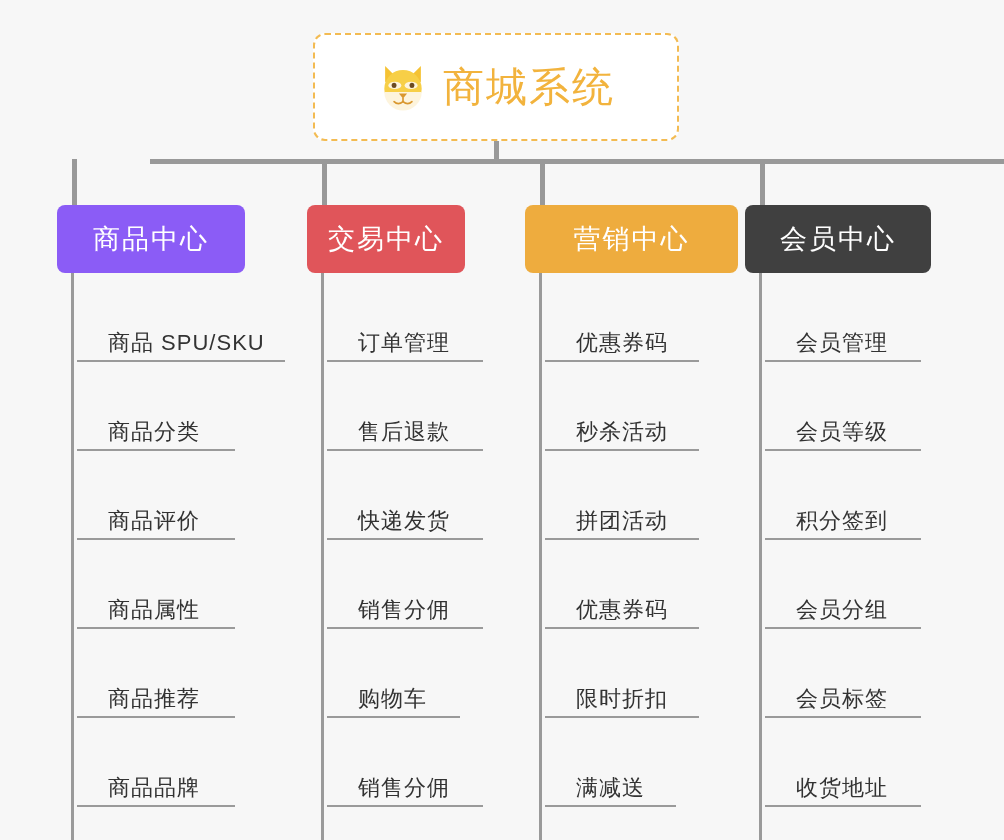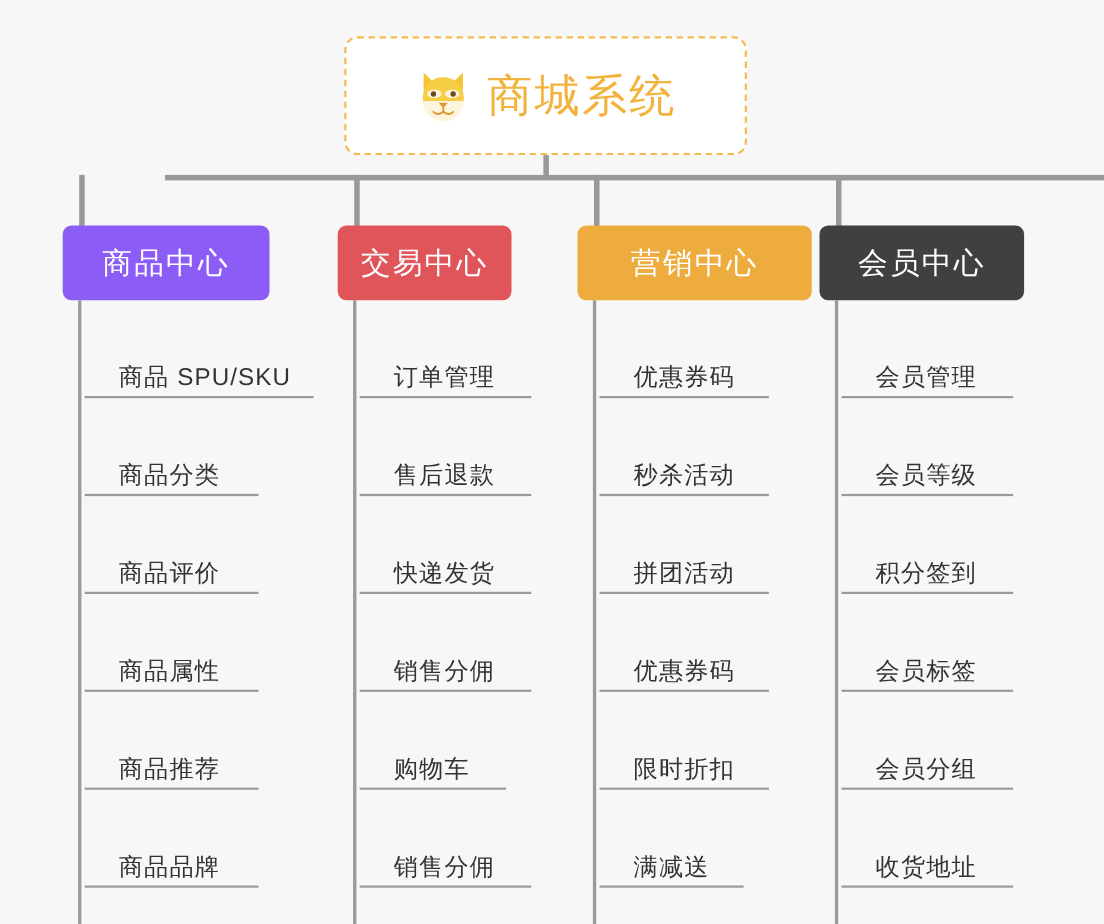--- a/index.html
+++ b/index.html
@@ -293,27 +293,27 @@
       </div>
       <div class="leaf-item">
         <span class="leaf-label">会员等级</span>
         <span class="leaf-underline" style="width: 156px;"></span>
       </div>
       <div class="leaf-item">
         <span class="leaf-label">积分签到</span>
         <span class="leaf-underline" style="width: 156px;"></span>
       </div>
       <div class="leaf-item">
+        <span class="leaf-label">会员分组</span>
+        <span class="leaf-underline" style="width: 156px;"></span>
+      </div>
+      <div class="leaf-item">
         <span class="leaf-label">会员标签</span>
         <span class="leaf-underline" style="width: 156px;"></span>
       </div>
       <div class="leaf-item">
-        <span class="leaf-label">会员分组</span>
-        <span class="leaf-underline" style="width: 156px;"></span>
-      </div>
-      <div class="leaf-item">
         <span class="leaf-label">收货地址</span>
         <span class="leaf-underline" style="width: 156px;"></span>
       </div>
     </div>
   </div>
 
 </div>
 
 </body></html>

